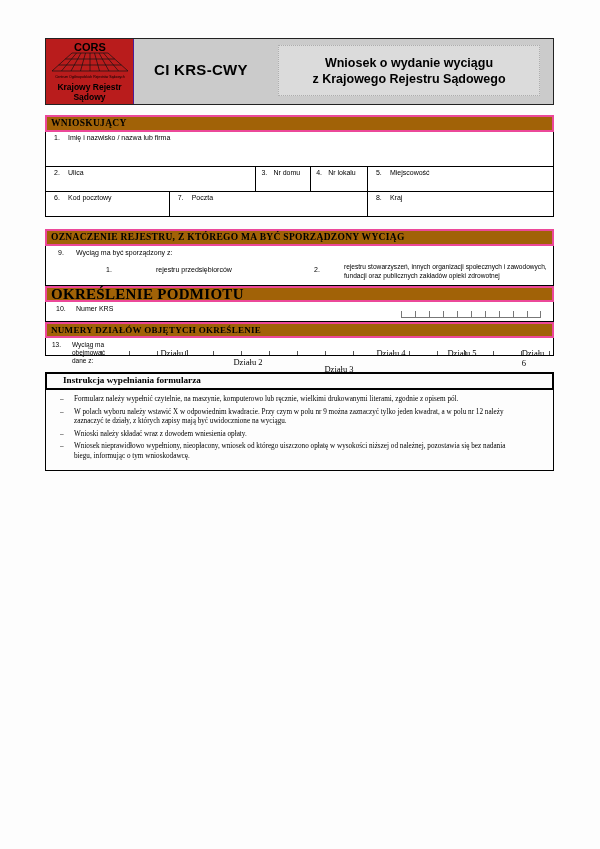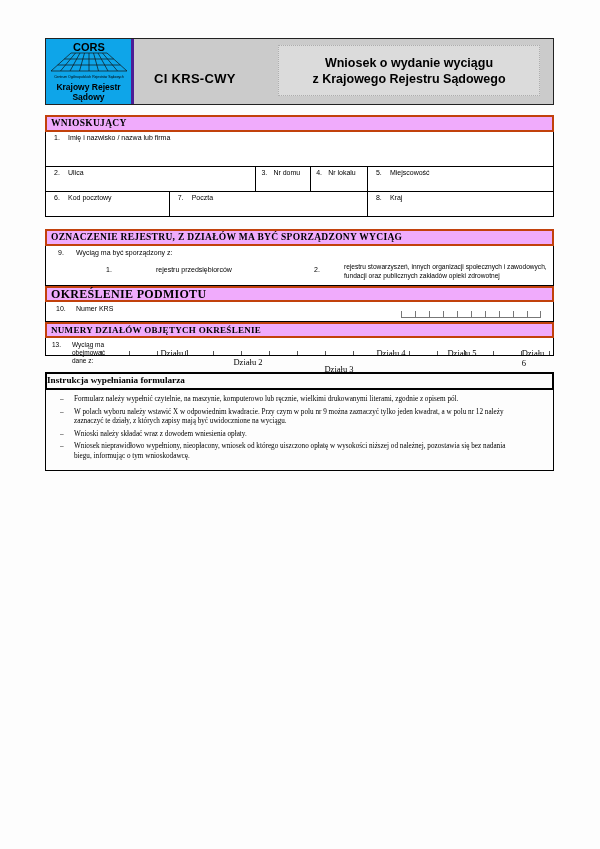--- a/index.html
+++ b/index.html
@@ -7,36 +7,36 @@
     width:600px; height:849px; position:relative;
     background:#fdfdfd;
     font-family:"Liberation Sans", sans-serif;
     color:#000;
     -webkit-font-smoothing:antialiased;
   }
   .form { position:absolute; left:45px; top:38px; width:509px; }
 
   
   .hdr { height:67px; border:1px solid #222; background:#cbcbcb; display:flex; box-sizing:border-box; }
-  .logo-cell { width:88px; flex:none; background:#0ea5e9; border-right:3px solid #4c1d95; box-sizing:border-box; text-align:center; padding-top:1px; }
+  .logo-cell { width:88px; flex:none; background:#b91c1c; border-right:1px solid #4c1d95; box-sizing:border-box; text-align:center; padding-top:1px; }
   .logo-svg { display:block; margin:0 auto; }
   .org-name { font-weight:bold; font-size:8.5px; line-height:9.5px; margin-top:-1px; }
   .hdr-rest { flex:1; position:relative; }
-  .form-code { position:absolute; left:20px; top:32px; font-weight:bold; font-size:13px; letter-spacing:0.3px; }
+  .form-code { position:absolute; left:20px; top:22px; font-weight:bold; font-size:15px; letter-spacing:0.3px; }
   .title-plate {
     position:absolute; left:144px; top:6px; width:262px; height:51px;
     background:#dbdbdb; border:1px dotted #adadad; box-sizing:border-box;
     display:flex; flex-direction:column; justify-content:center;
     text-align:center; font-weight:bold; font-size:12.5px; line-height:16px;
   }
 
   
   .gap10 { height:10px; } .gap12 { height:12px; } .gap16 { height:16px; }
   .sec-bar {
-    border:2px solid #c2410c; background:#f0abfc; box-sizing:border-box;
+    border:2px solid #ec4899; background:#a16207; box-sizing:border-box;
     font-family:"Liberation Serif", serif; font-weight:bold;
     font-size:9.5px; line-height:11px; letter-spacing:0.3px; padding:1px 4px;
   }
   .sec-body { border:1px solid #000; border-top:none; box-sizing:border-box; background:#fff; }
 
   .frow { display:flex; }
   .frow + .frow { border-top:1px solid #000; }
   .fcell { box-sizing:border-box; display:flex; align-items:flex-start; padding-top:2px; }
   .fcell + .fcell { border-left:1px solid #000; }
   .h34 { height:34px; } .h24 { height:24px; }
@@ -57,21 +57,21 @@
 
   .div-body { position:relative; height:18px;padding-left:33px; }
   .f13-label { font-size:6.5px; line-height:8px; }
   .div-label { position:absolute; top:10px; transform:translateX(-50%); font-family:"Liberation Serif", serif; font-size:8.5px; }
   .tick-strip { position:absolute; bottom:0; left:55px; right:2px; height:4px;
     background:repeating-linear-gradient(90deg, #555 0 1px, transparent 1px 28px); }
 
   
   .instr { border:1px solid #000; }
   .instr-bar { border:2px solid #000; margin:-1px -1px 0 -1px; background:#fbfbfb;
-    font-family:"Liberation Serif", serif; font-weight:bold; font-size:9.2px; line-height:11px; padding:1px 0 2px; }
+    font-family:"Liberation Serif", serif; font-weight:bold; font-size:9.2px; line-height:11px; padding:1px 16px 2px; }
   .instr-list { padding:5px 8px 8px 14px; }
   .instr-item { display:flex; margin-bottom:3px; font-family:"Liberation Serif", serif; font-size:7.2px; line-height:9.6px; }
   .instr-dash { flex:none; width:9px; margin-right:5px; }
   .instr-text { width:448px; }
 </style>
 </head>
 <body>
 
 <div class="form">
 
@@ -152,36 +152,36 @@
           <span class="fno">8.</span>
           <span class="flabel">Kraj</span>
         </div>
       </div>
     </div>
   </div>
 
   <div class="gap12"></div>
 
   <div>
-    <div class="sec-bar">OZNACZENIE REJESTRU, Z DZIAŁÓW MA BYĆ SPORZĄDZONY WYCIĄG</div>
+    <div class="sec-bar">OZNACZENIE REJESTRU, Z KTÓREGO MA BYĆ SPORZĄDZONY WYCIĄG</div>
     <div class="sec-body registry-body">
       <span class="abs" style="left:12px; top:3px;">9.</span>
       <span class="abs" style="left:30px; top:3px;">Wyciąg ma być sporządzony z:</span>
       <span class="abs" style="left:60px; top:20px;">1.</span>
       <span class="abs" style="left:110px; top:20px;">rejestru przedsiębiorców</span>
       <span class="abs" style="left:268px; top:20px;">2.</span>
       <span class="abs" style="left:298px; top:16px; width:210px; font-size:6.6px; line-height:9px;">
         <span>rejestru stowarzyszeń, innych organizacji społecznych i zawodowych,</span><br>
         <span>fundacji oraz publicznych zakładów opieki zdrowotnej</span>
       </span>
     </div>
   </div>
 
   <div>
-    <div class="sec-bar" style="font-size:12px; line-height:10px;">OKREŚLENIE PODMIOTU</div>
+    <div class="sec-bar" style="font-size:15px; line-height:10px;">OKREŚLENIE PODMIOTU</div>
     <div class="sec-body subject-body">
       <span class="abs" style="left:10px; top:3px;">10.</span>
       <span class="abs" style="left:30px; top:3px;">Numer KRS</span>
       <div class="comb">
           <div class="comb-cell"></div>
           <div class="comb-cell"></div>
           <div class="comb-cell"></div>
           <div class="comb-cell"></div>
           <div class="comb-cell"></div>
           <div class="comb-cell"></div>

